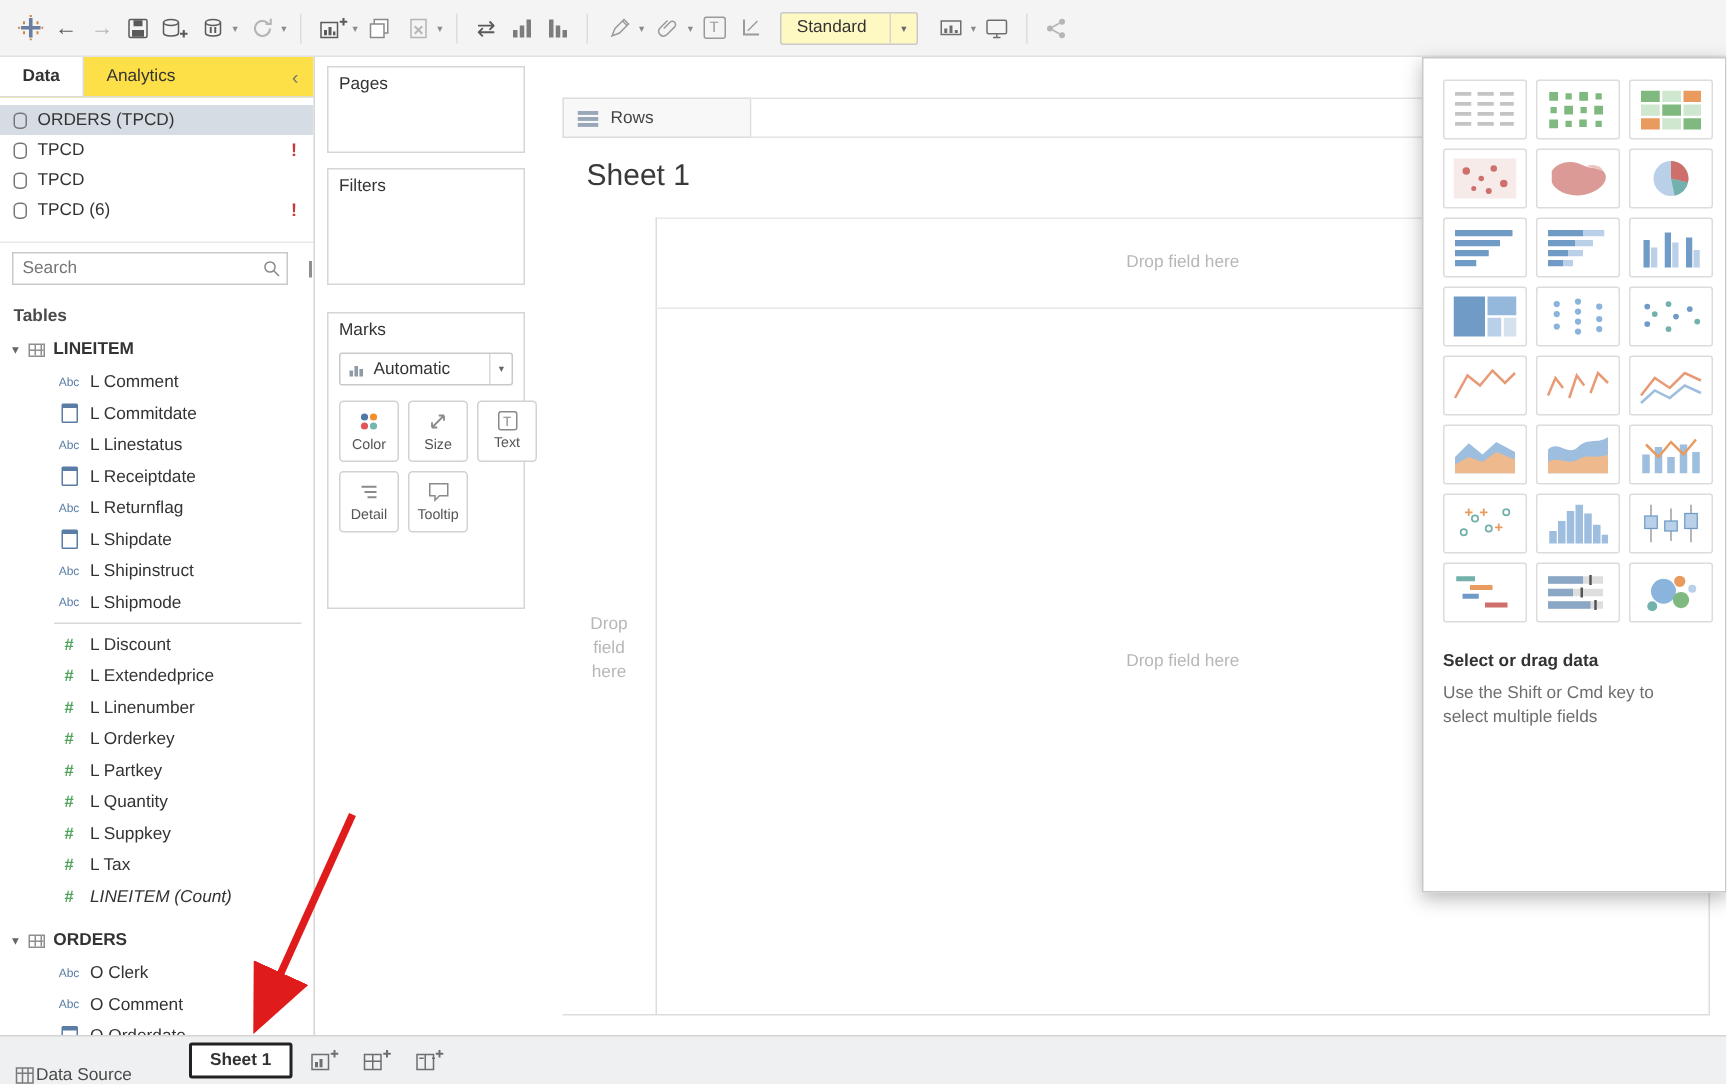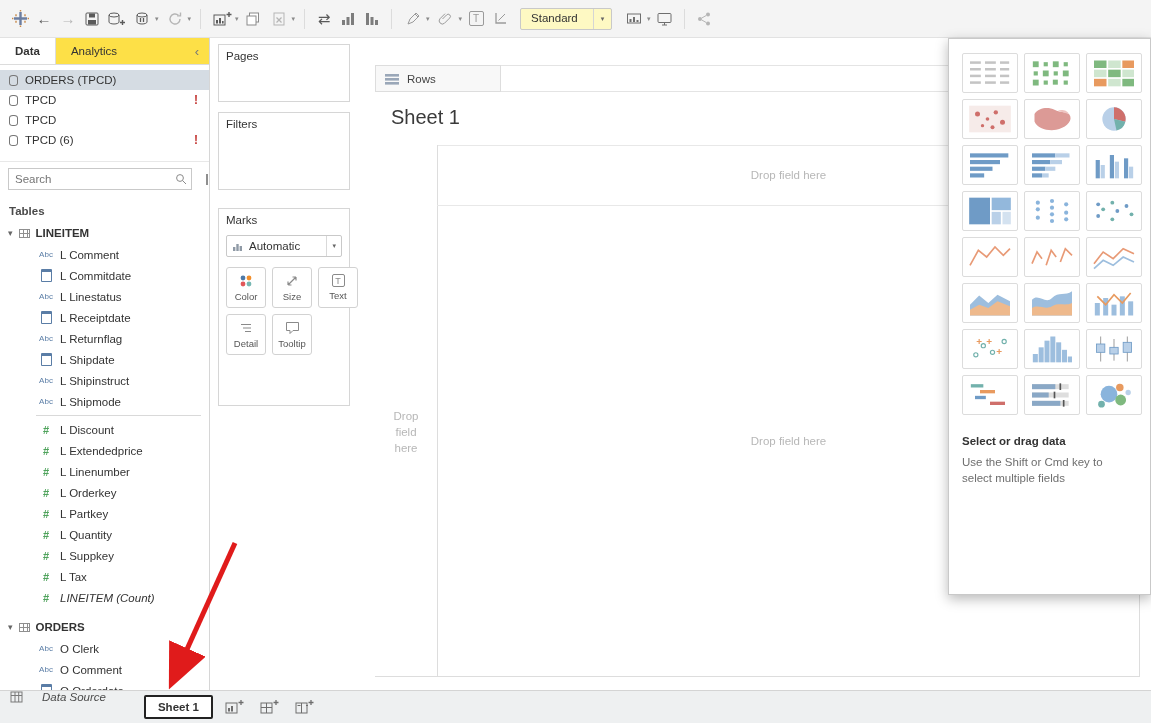--- a/index.html
+++ b/index.html
@@ -83,21 +83,21 @@
 
   
   .showme { position:absolute; left:948px; top:38px; width:203px; height:557px; background:#fff; border:1px solid #c9c9c9; box-shadow:0 4px 12px rgba(0,0,0,.28); padding:14px 0 0 13px; z-index:10; }
   .thumb-grid { display:grid; grid-template-columns:repeat(3,56px); gap:6px; }
   .thumb { width:56px; height:40px; border:1px solid #dcdcdc; border-radius:2px; background:#fff; display:flex; align-items:center; justify-content:center; }
   .showme-note-title { font-weight:bold; color:#333; margin:20px 0 7px; }
   .showme-note-body { color:#6e6e6e; width:162px; line-height:16px; }
 
   
   .bottombar { position:absolute; left:0; top:690px; width:1151px; height:33px; background:#eef0f1; border-top:1px solid #d4d4d4; display:flex; align-items:center; }
-  .bb-ds { display:flex; align-items:flex-start; gap:19px; padding:0 14px 0 10px; color:#4a4a4a; height:100%;font-style:italic; }
+  .bb-ds { display:flex; align-items:flex-end; gap:1px; padding:0 14px 0 10px; color:#4a4a4a; height:100%; }
   .bb-tab { background:#fff; border:2px solid #222; border-radius:2px; padding:4px 12px; color:#333; margin-left:24px; font-weight:bold; }
   .bb-new { width:26px; height:20px; margin-left:9px; display:flex; align-items:center; justify-content:center; }
 
   .arrow-overlay { position:absolute; left:0; top:0; width:1151px; height:723px; pointer-events:none; z-index:100; }
 </style>
 </head>
 <body>
 
 <div class="app">
 

